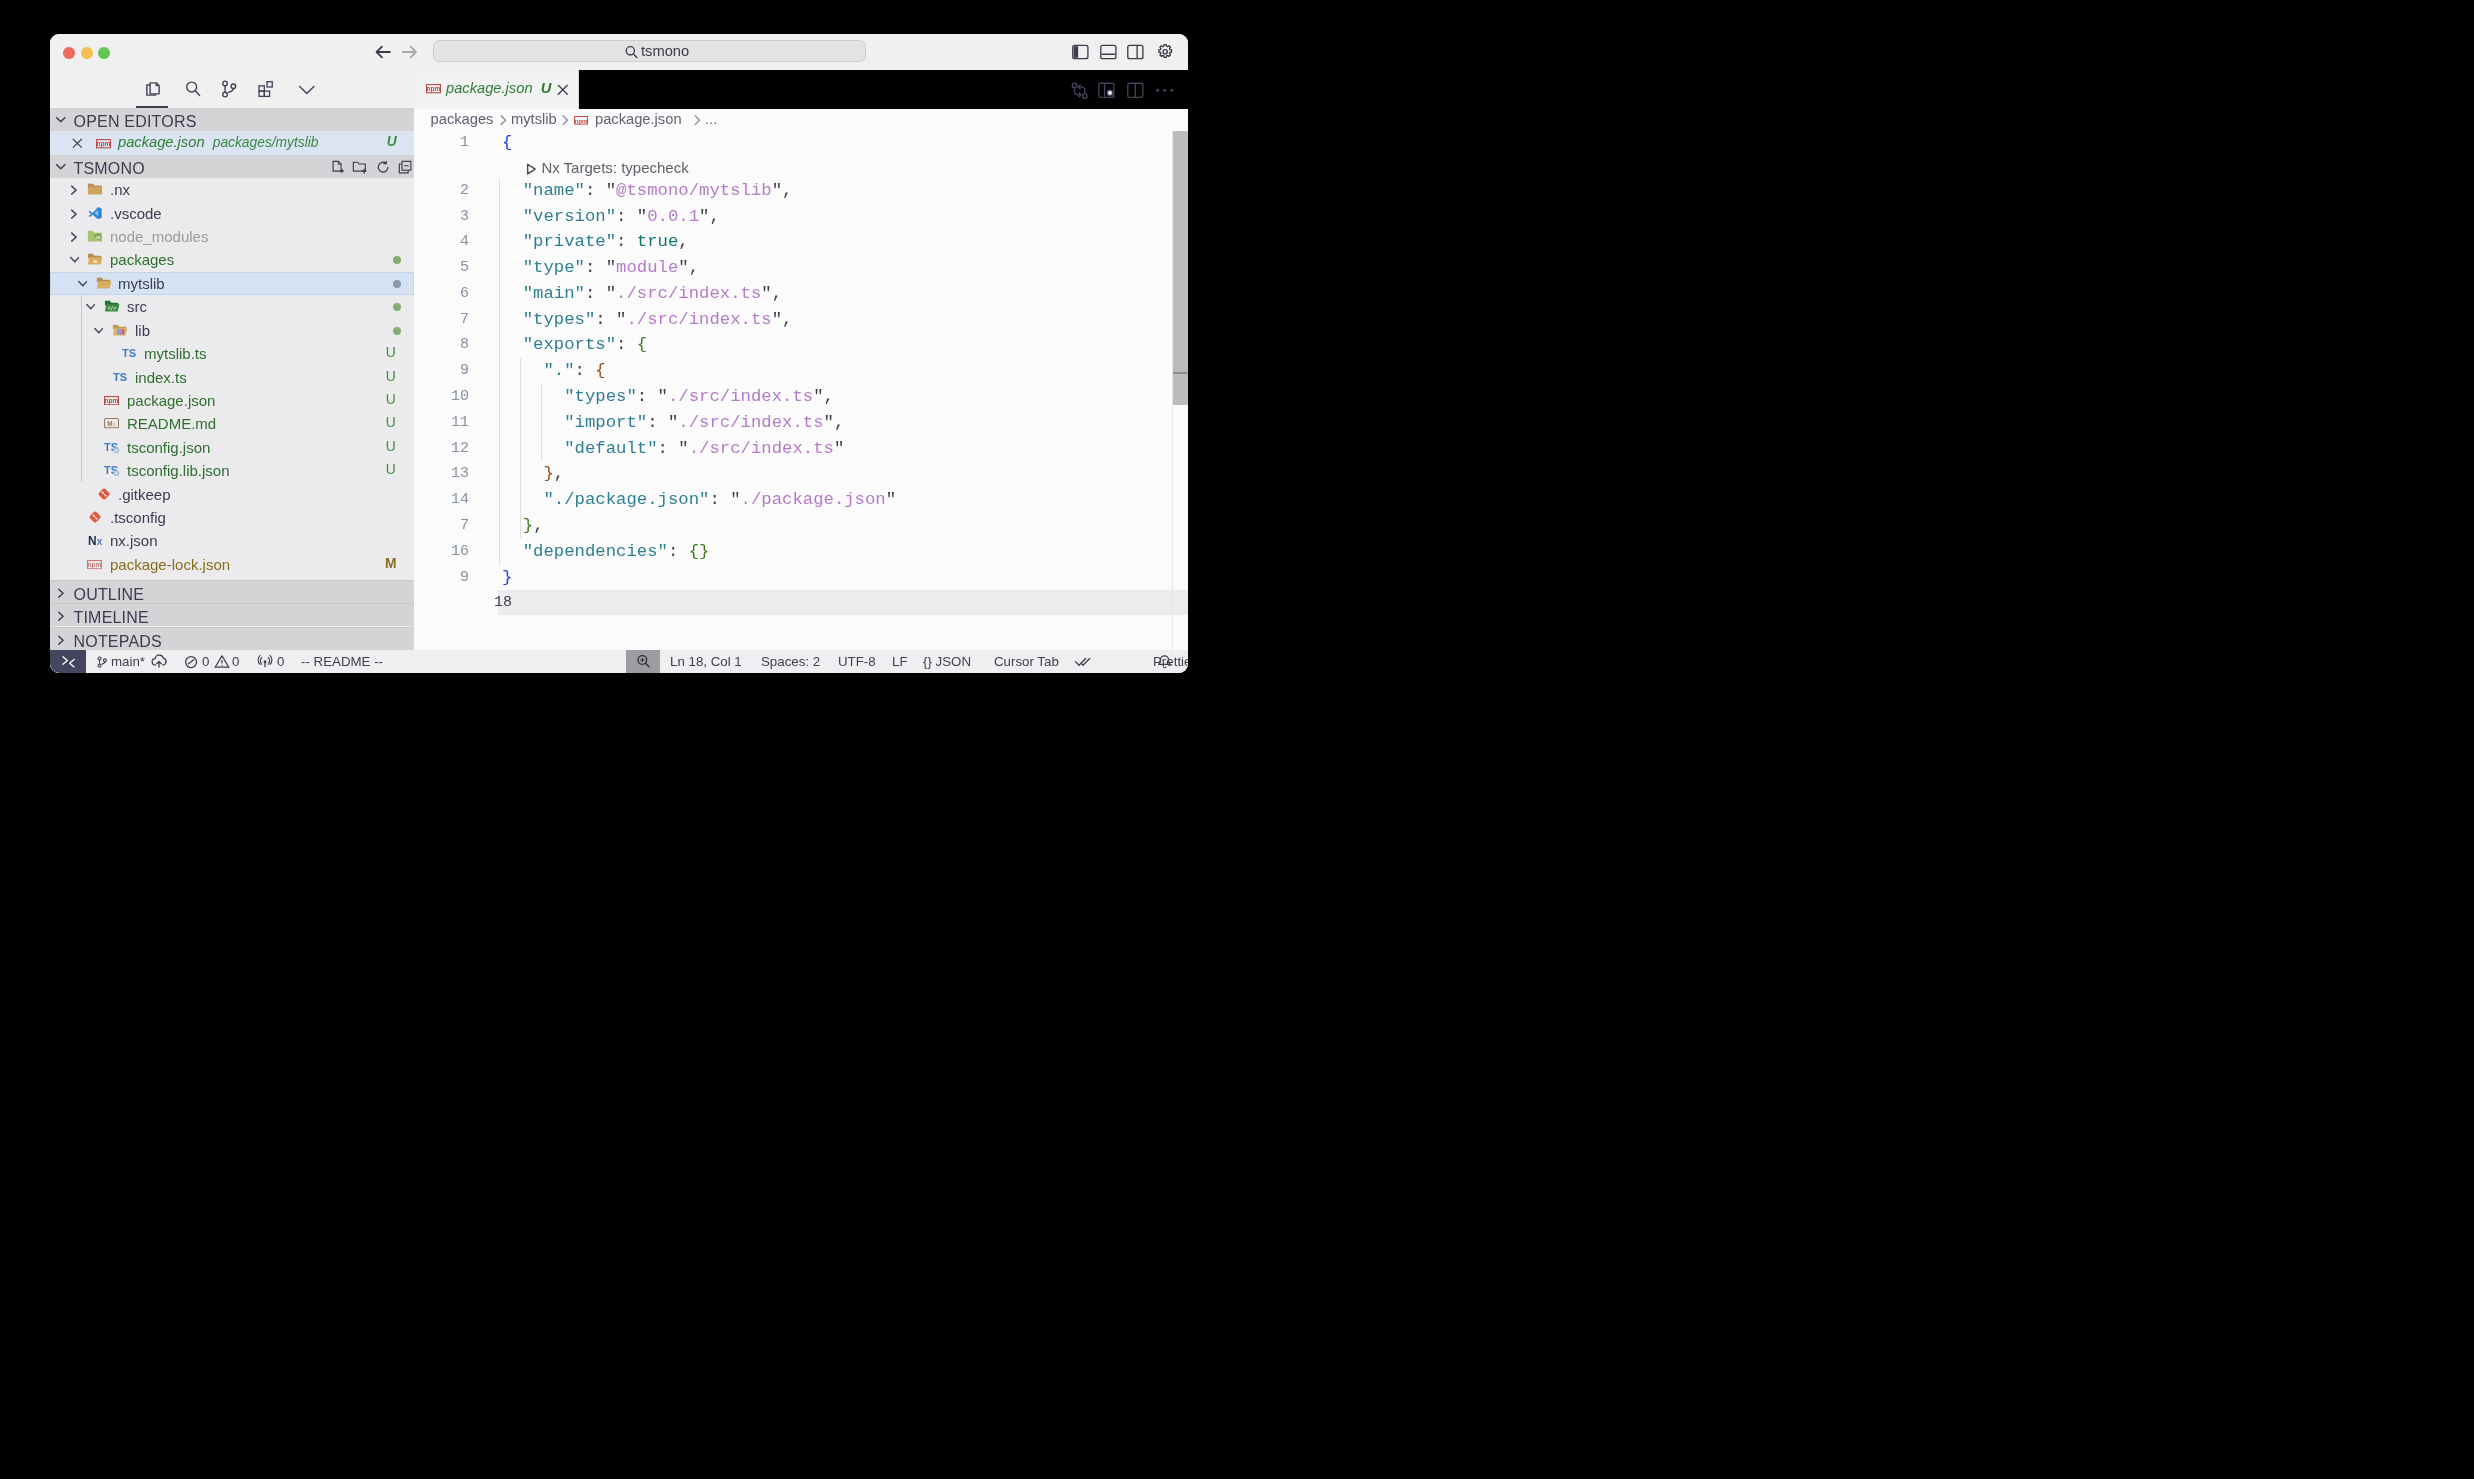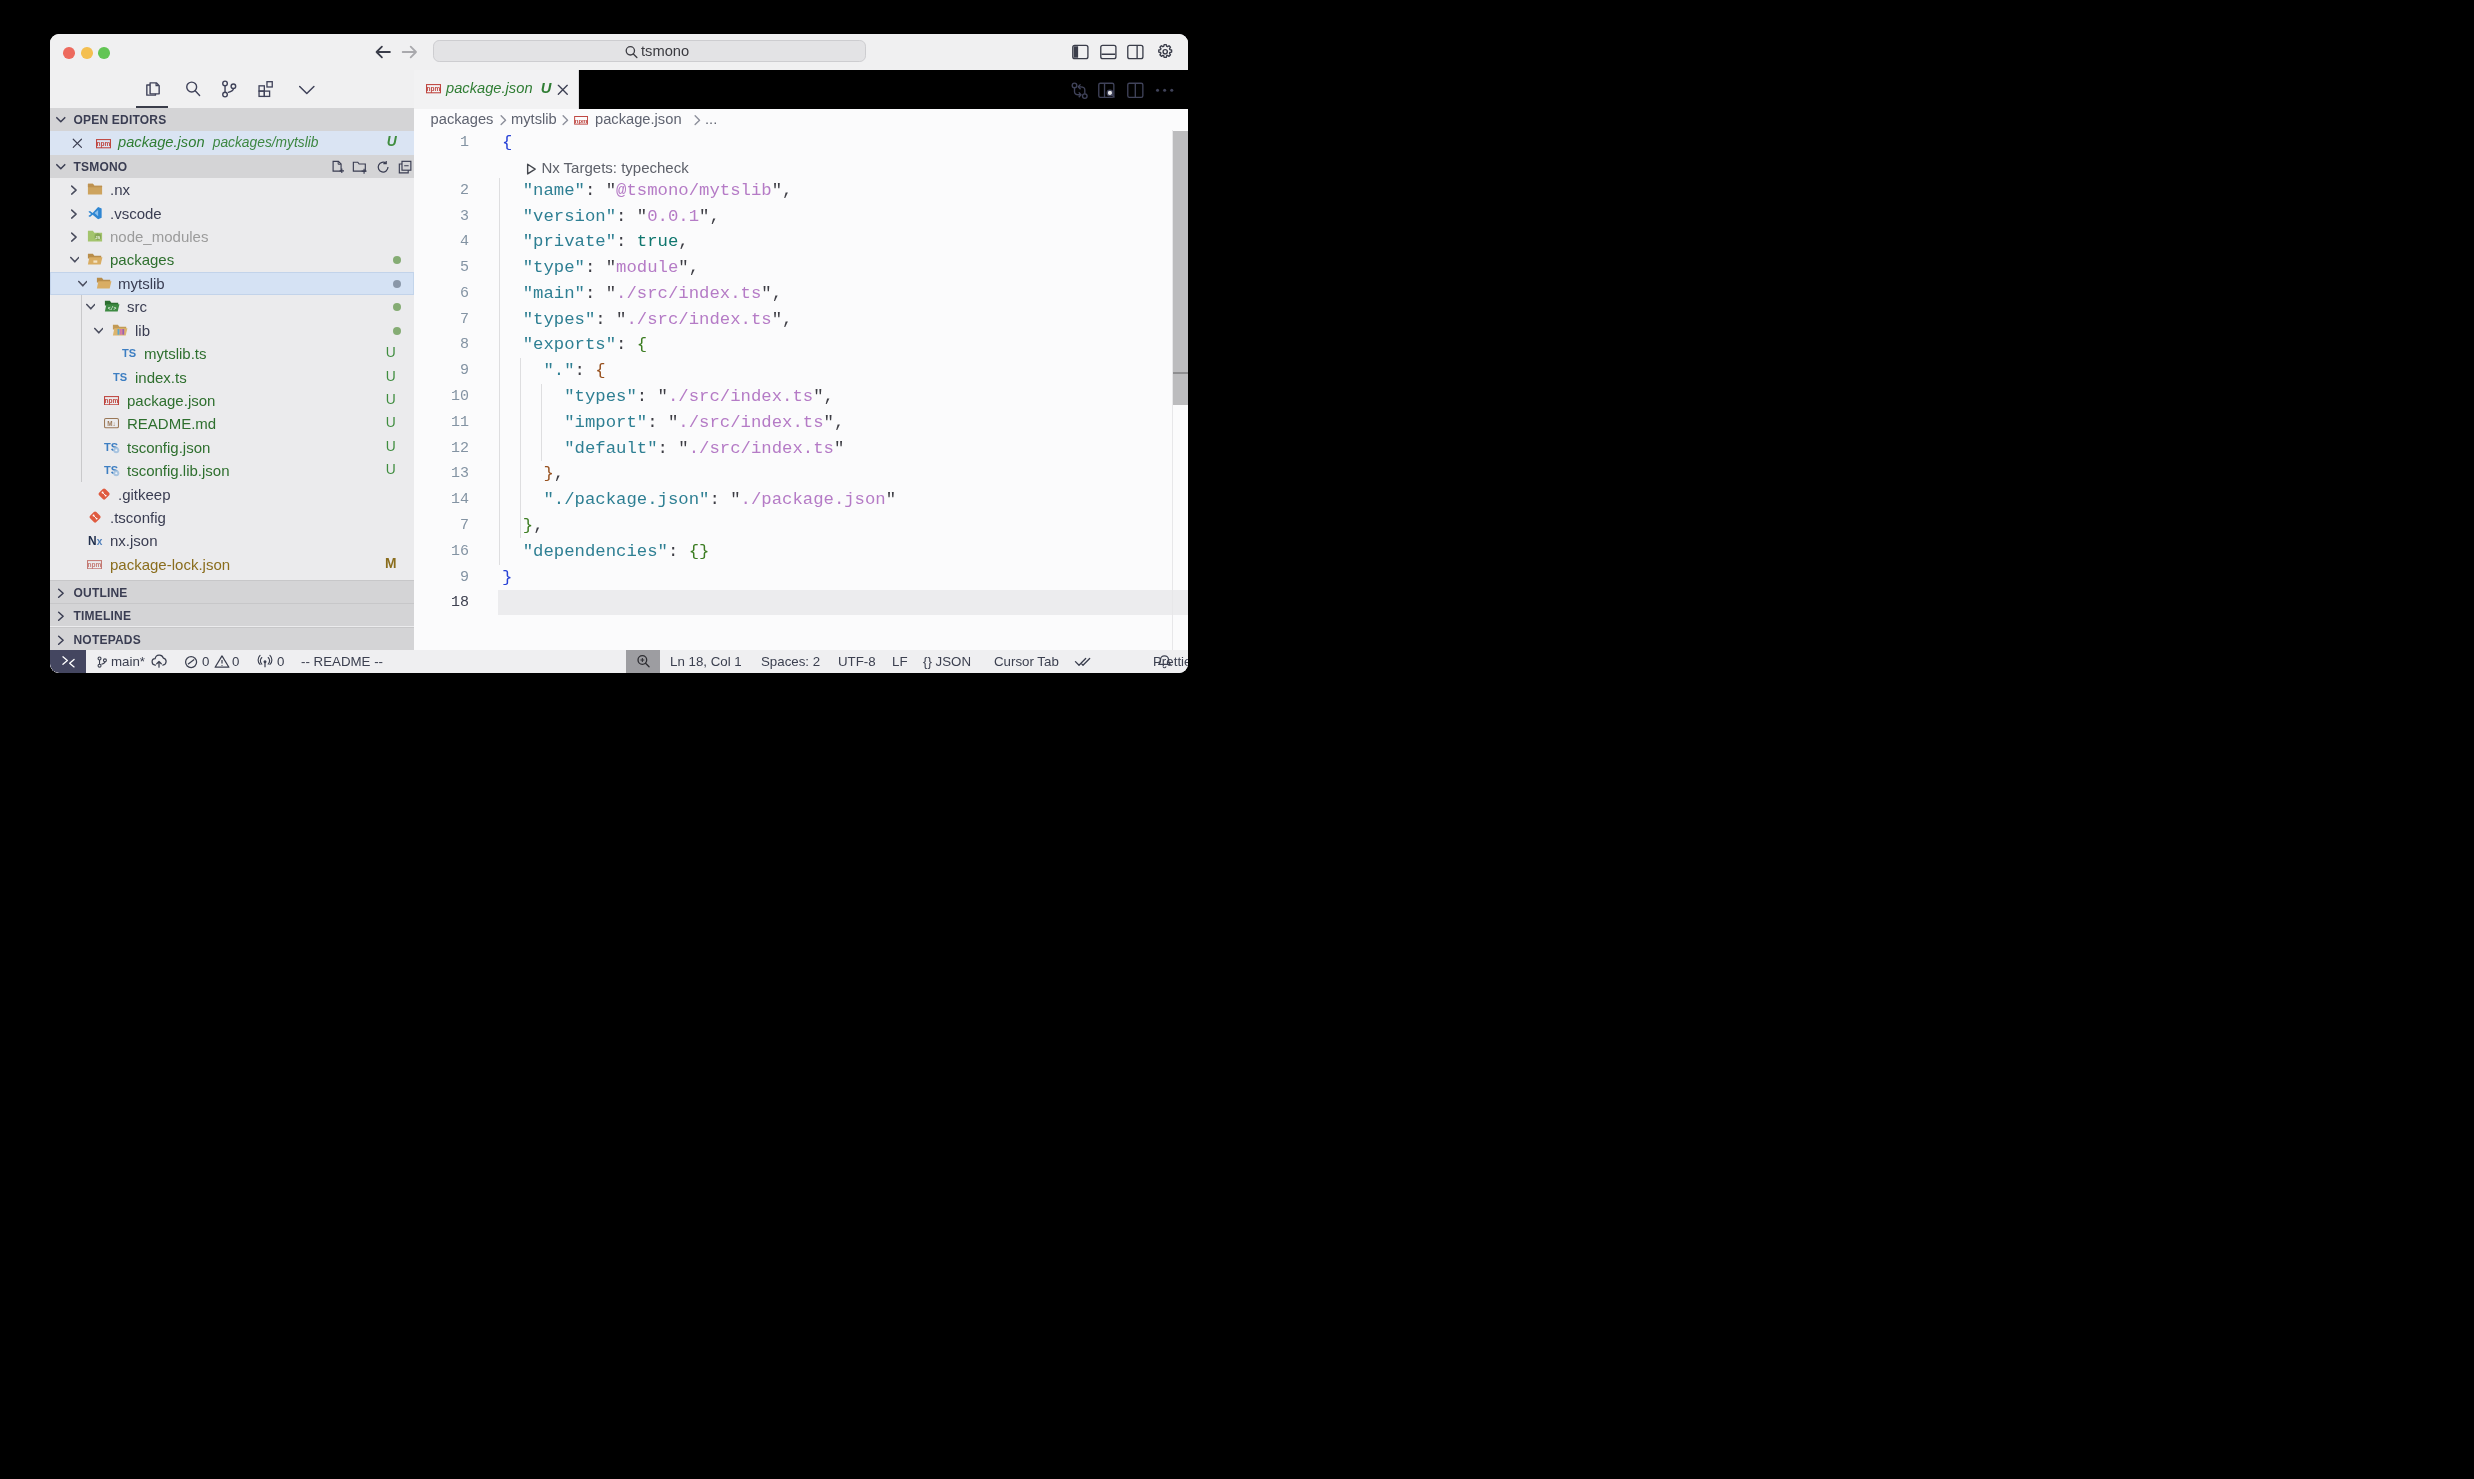--- a/index.html
+++ b/index.html
@@ -14,21 +14,21 @@
              border:0.9px solid #cdcdd0;border-radius:6.2px;box-sizing:border-box;}
   
   #row2side{position:absolute;left:0;top:36px;width:364px;height:38px;background:#f0f0f1;}
   #tabbar{position:absolute;left:364px;top:36px;width:774px;height:39px;background:#000000;}
   #tab{position:absolute;left:0;top:0;width:164px;height:39px;background:#f2f2f3;border-right:0.9px solid #d8d8da;}
   #crumbs{position:absolute;left:364px;top:75px;width:774px;height:21.3px;background:#fbfbfc;
           font-size:14.7px;color:#5f6370;}
   
   #sidebar{position:absolute;left:0;top:74px;width:364px;height:542px;background:#ebebed;overflow:hidden;}
   .shead{position:absolute;left:0;width:412px;height:23.4px;background:#d4d4d6;
-         font-weight:bold;font-size:12px;letter-spacing:0.2px;color:#3a3d52;}
+         font-weight:normal;font-size:16px;letter-spacing:0.2px;color:#3a3d52;}
   .shead .htxt{position:absolute;left:23.5px;top:5.3px;}
   .trow{position:absolute;left:0;width:364px;height:23.4px;font-size:15px;color:#3a3d52;}
   .lbl{position:absolute;top:2.5px;white-space:nowrap;}
   .chev,.ic{position:absolute;}
   .l0 .chev{left:19px;top:4.6px}.l0 .ic{left:37px;top:4.2px}.l0 .lbl{left:60px}
   .l1 .chev{left:27px;top:4.6px}.l1 .ic{left:46px;top:4.2px}.l1 .lbl{left:68px}
   .l2 .chev{left:35px;top:4.6px}.l2 .ic{left:54px;top:4.2px}.l2 .lbl{left:77px}
   .l3 .chev{left:43px;top:4.6px}.l3 .ic{left:62px;top:4.2px}.l3 .lbl{left:85px}
   .l4 .ic{left:71px;top:4.2px}.l4 .lbl{left:94px}
   .badge{position:absolute;left:331px;width:19.6px;text-align:center;top:2.7px;font-size:13.8px;}
@@ -408,21 +408,21 @@
     <div class="num" style="top:202px">8</div>
     <div class="num" style="top:228px">9</div>
     <div class="num" style="top:254px">10</div>
     <div class="num" style="top:280px">11</div>
     <div class="num" style="top:306px">12</div>
     <div class="num" style="top:331px">13</div>
     <div class="num" style="top:357px">14</div>
     <div class="num" style="top:383px">7</div>
     <div class="num" style="top:409px">16</div>
     <div class="num" style="top:435px">9</div>
-    <div class="num" style="top:460px;color:#3e4150;">18</div>
+    <div class="num" style="top:460px;color:#3e4150;padding-left:43px;">18</div>
     <div class="cline" style="top:0;left:88px"><span class="bblue">{</span></div>
     <div class="abs" style="left:111px;top:29px;width:356px;height:22px;font-size:15px;color:#5e616a;">
       <svg class="abs" style="left:0;top:3.1px" width="12.4" height="14.2" viewBox="0 0 14 16">
           <path d="M3 2.5l8.5 5.5L3 13.5z" fill="none" stroke="#45484f" stroke-width="1.6" stroke-linejoin="round"></path>
         </svg>
       <span class="abs" style="left:16.4px;top:0.4px;">Nx Targets: typecheck</span>
     </div>
     <div class="cline" style="top:48px;left:88px">  <span class="k">"name"</span><span class="p">: "</span><span class="s">@tsmono/mytslib</span><span class="p">",</span></div>
     <div class="cline" style="top:74px;left:88px">  <span class="k">"version"</span><span class="p">: "</span><span class="s">0.0.1</span><span class="p">",</span></div>
     <div class="cline" style="top:99px;left:88px">  <span class="k">"private"</span><span class="p">: </span><span class="rust">true</span><span class="p">,</span></div>

